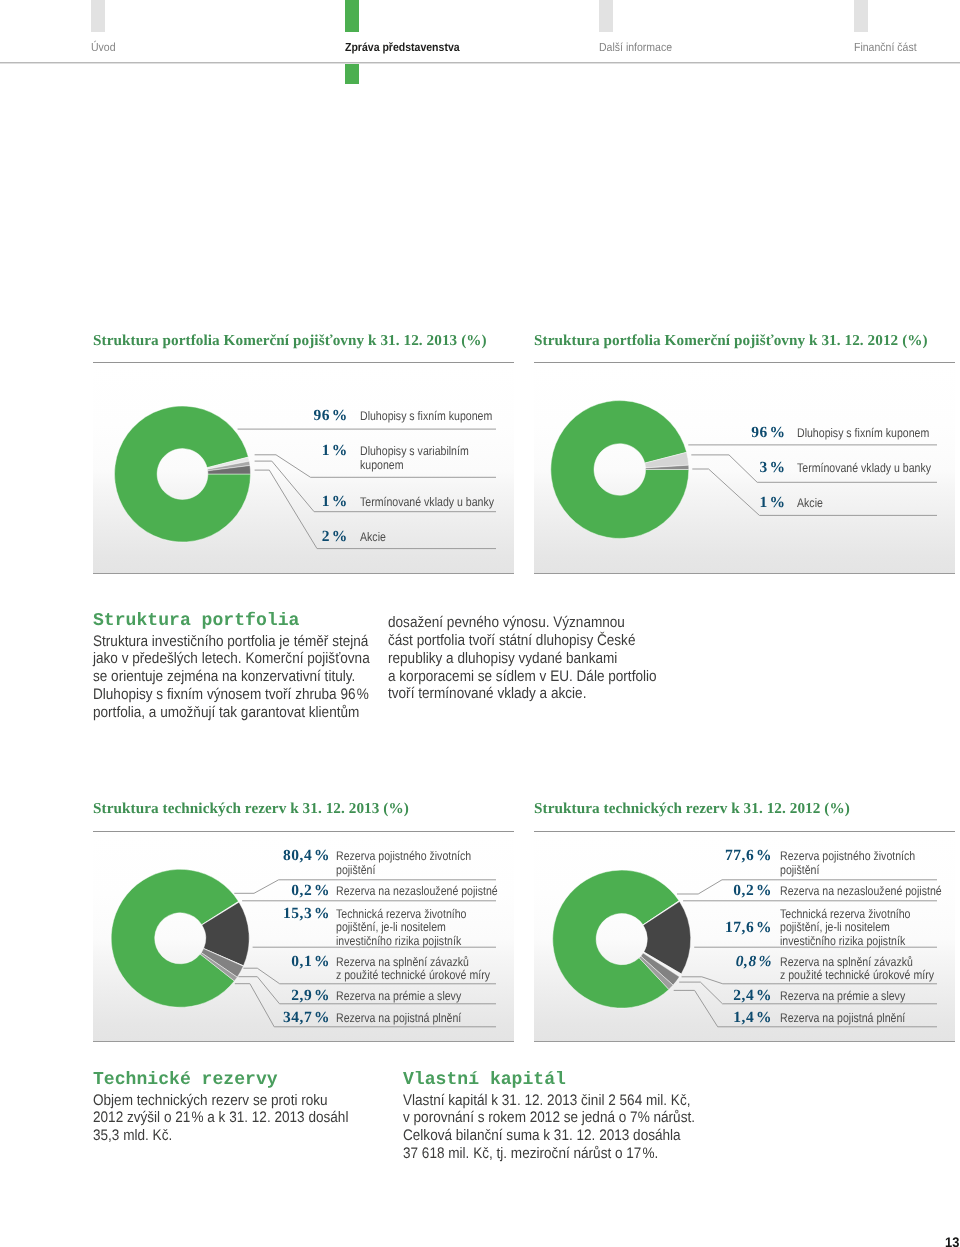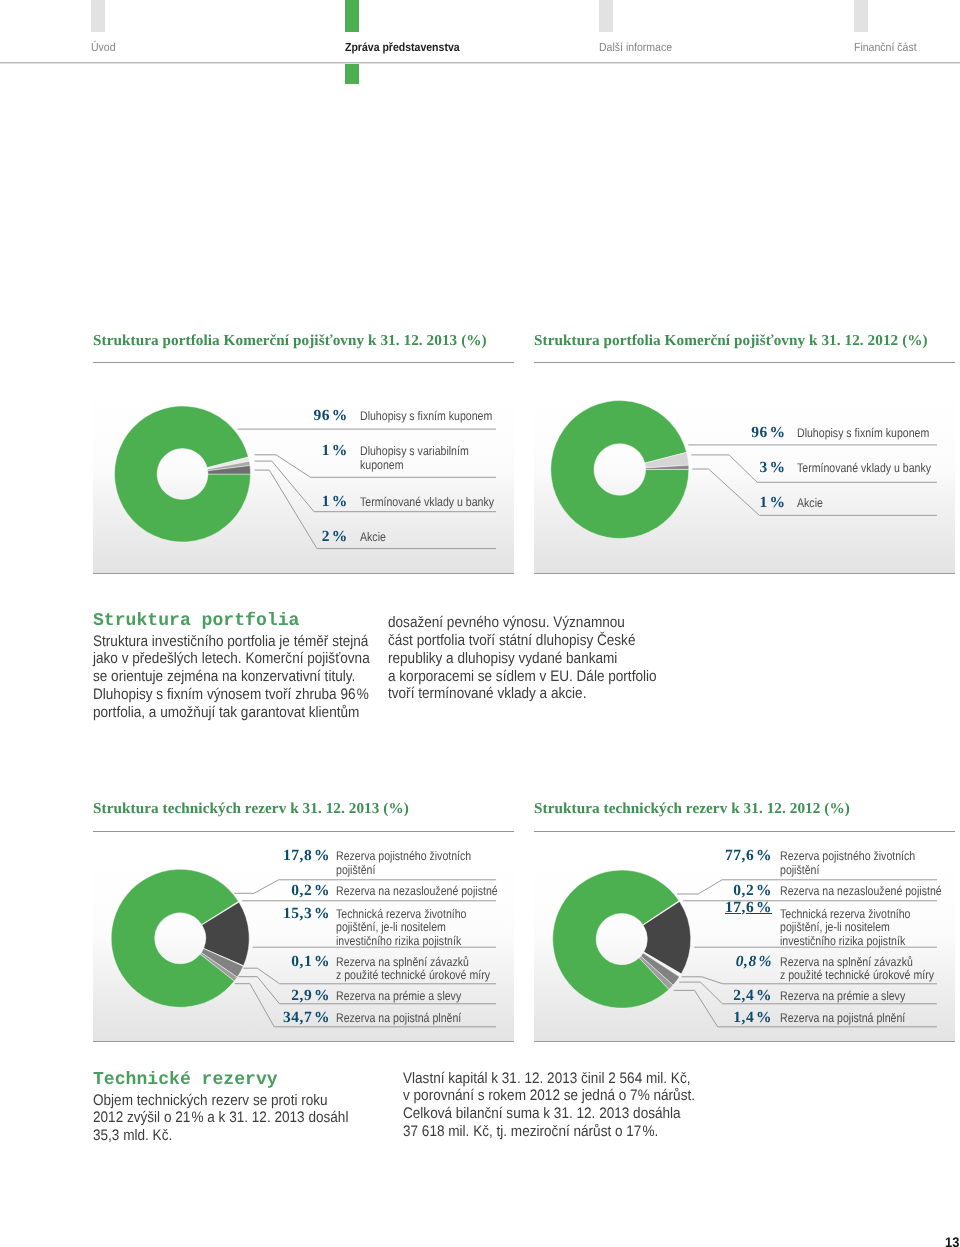--- a/index.html
+++ b/index.html
@@ -124,21 +124,21 @@
       <path d="M150.49,134.79 A69,69 0 0 1 150.31,135.19 L110.52,117.61 A25.5,25.5 0 0 0 110.59,117.46 Z" fill="#f2f2f2" stroke="#ffffff" stroke-width="0.45"></path>
       <path d="M150.31,135.19 A69,69 0 0 1 144.21,146.16 L108.27,121.66 A25.5,25.5 0 0 0 110.52,117.61 Z" fill="#828282" stroke="#ffffff" stroke-width="0.45"></path>
       <path d="M144.21,146.16 A69,69 0 0 1 141.39,150.01 L107.23,123.08 A25.5,25.5 0 0 0 108.27,121.66 Z" fill="#9d9d9d" stroke="#ffffff" stroke-width="0.45"></path>
       <path d="M141.3,62.3 L161,62.3 L185.6,48.8 L403,48.8" fill="none" stroke="#9b9b9b" stroke-width="1"></path>
       <path d="M149.12,69.8 L403,69.8" fill="none" stroke="#9b9b9b" stroke-width="1"></path>
       <path d="M159.62,116.2 L403,116.2" fill="none" stroke="#9b9b9b" stroke-width="1"></path>
       <path d="M150.4,137.2 L164.3,137.2 L186.7,152.8 L403,152.8" fill="none" stroke="#9b9b9b" stroke-width="1"></path>
       <path d="M145.5,145.7 L164.3,145.7 L186.5,172.8 L403,172.8" fill="none" stroke="#9b9b9b" stroke-width="1"></path>
       <path d="M141.8,152.7 L156.9,152.7 L181.2,195.8 L403,195.8" fill="none" stroke="#9b9b9b" stroke-width="1"></path>
     </svg>
-    <div class="pct" style="right: 184px; top: 43.7px;">17,8 %</div>
+    <div class="pct" style="right: 184px; top: 43.7px;">80,4 %</div>
     <div class="lbl" style="left: 243px; top: 45.7px;">Rezerva pojistného životních
 pojištění</div>
     <div class="pct" style="right: 184px; top: 78.8px;">0,2 %</div>
     <div class="lbl" style="left: 243px; top: 80.8px;">Rezerva na nezasloužené pojistné</div>
     <div class="pct" style="right: 184px; top: 101.5px;">15,3 %</div>
     <div class="lbl" style="left: 243px; top: 103.5px;">Technická rezerva životního
 pojištění, je-li nositelem
 investičního rizika pojistník</div>
     <div class="pct" style="right: 184px; top: 149.2px;">0,1 %</div>
     <div class="lbl" style="left: 243px; top: 151.2px;">Rezerva na splnění závazků
@@ -164,21 +164,21 @@
       <path d="M160.22,116.2 L403,116.2" fill="none" stroke="#9b9b9b" stroke-width="1"></path>
       <path d="M147.6,145.8 L167.8,145.8 L188.8,152.8 L403,152.8" fill="none" stroke="#9b9b9b" stroke-width="1"></path>
       <path d="M145.2,151.1 L166.4,151.1 L188.5,172.8 L403,172.8" fill="none" stroke="#9b9b9b" stroke-width="1"></path>
       <path d="M139.7,159.4 L160.6,159.4 L183.7,195.8 L403,195.8" fill="none" stroke="#9b9b9b" stroke-width="1"></path>
     </svg>
     <div class="pct" style="right: 183px; top: 43.7px;">77,6 %</div>
     <div class="lbl" style="left: 245.9px; top: 45.7px;">Rezerva pojistného životních
 pojištění</div>
     <div class="pct" style="right: 183px; top: 78.8px;">0,2 %</div>
     <div class="lbl" style="left: 245.9px; top: 80.8px;">Rezerva na nezasloužené pojistné</div>
-    <div class="pct" style="right: 183px; top: 95px; text-decoration: underline;">17,6 %</div>
+    <div class="pct" style="right: 183px; top: 115px;">17,6 %</div>
     <div class="lbl" style="left: 245.9px; top: 103.5px;">Technická rezerva životního
 pojištění, je-li nositelem
 investičního rizika pojistník</div>
     <div class="pct" style="right: 183px; top: 149.2px; font-style: italic;">0,8 %</div>
     <div class="lbl" style="left: 245.9px; top: 151.2px;">Rezerva na splnění závazků
 z použité technické úrokové míry</div>
     <div class="pct" style="right: 183px; top: 183.2px;">2,4 %</div>
     <div class="lbl" style="left: 245.9px; top: 185.2px;">Rezerva na prémie a slevy</div>
     <div class="pct" style="right: 183px; top: 205.5px;">1,4 %</div>
     <div class="lbl" style="left: 245.9px; top: 207.5px;">Rezerva na pojistná plnění</div>
@@ -199,19 +199,20 @@
 a korporacemi se sídlem v EU. Dále portfolio
 tvoří termínované vklady a akcie.</p>
 </div>
 <div class="txtcol" id="tb1c0" style="left: 93px; top: 1069.5px; width: 320px;">
   <div class="txt-h">Technické rezervy</div>
   <p class="txt-p">Objem technických rezerv se proti roku
 2012 zvýšil o 21 % a k 31. 12. 2013 dosáhl
 35,3 mld. Kč.</p>
 </div>
 <div class="txtcol" id="tb1c1" style="left: 402.6px; top: 1069.5px; width: 340px;">
+  <div class="txt-h">Vlastní kapitál</div>
   <p class="txt-p">Vlastní kapitál k 31. 12. 2013 činil 2 564 mil. Kč,
 v porovnání s rokem 2012 se jedná o 7% nárůst.
 Celková bilanční suma k 31. 12. 2013 dosáhla
 37 618 mil. Kč, tj. meziroční nárůst o 17 %.</p>
 </div>
 
 <div class="pageno" style="right: 1px; top: 1234.5px;">13</div>
 
 </body></html>

